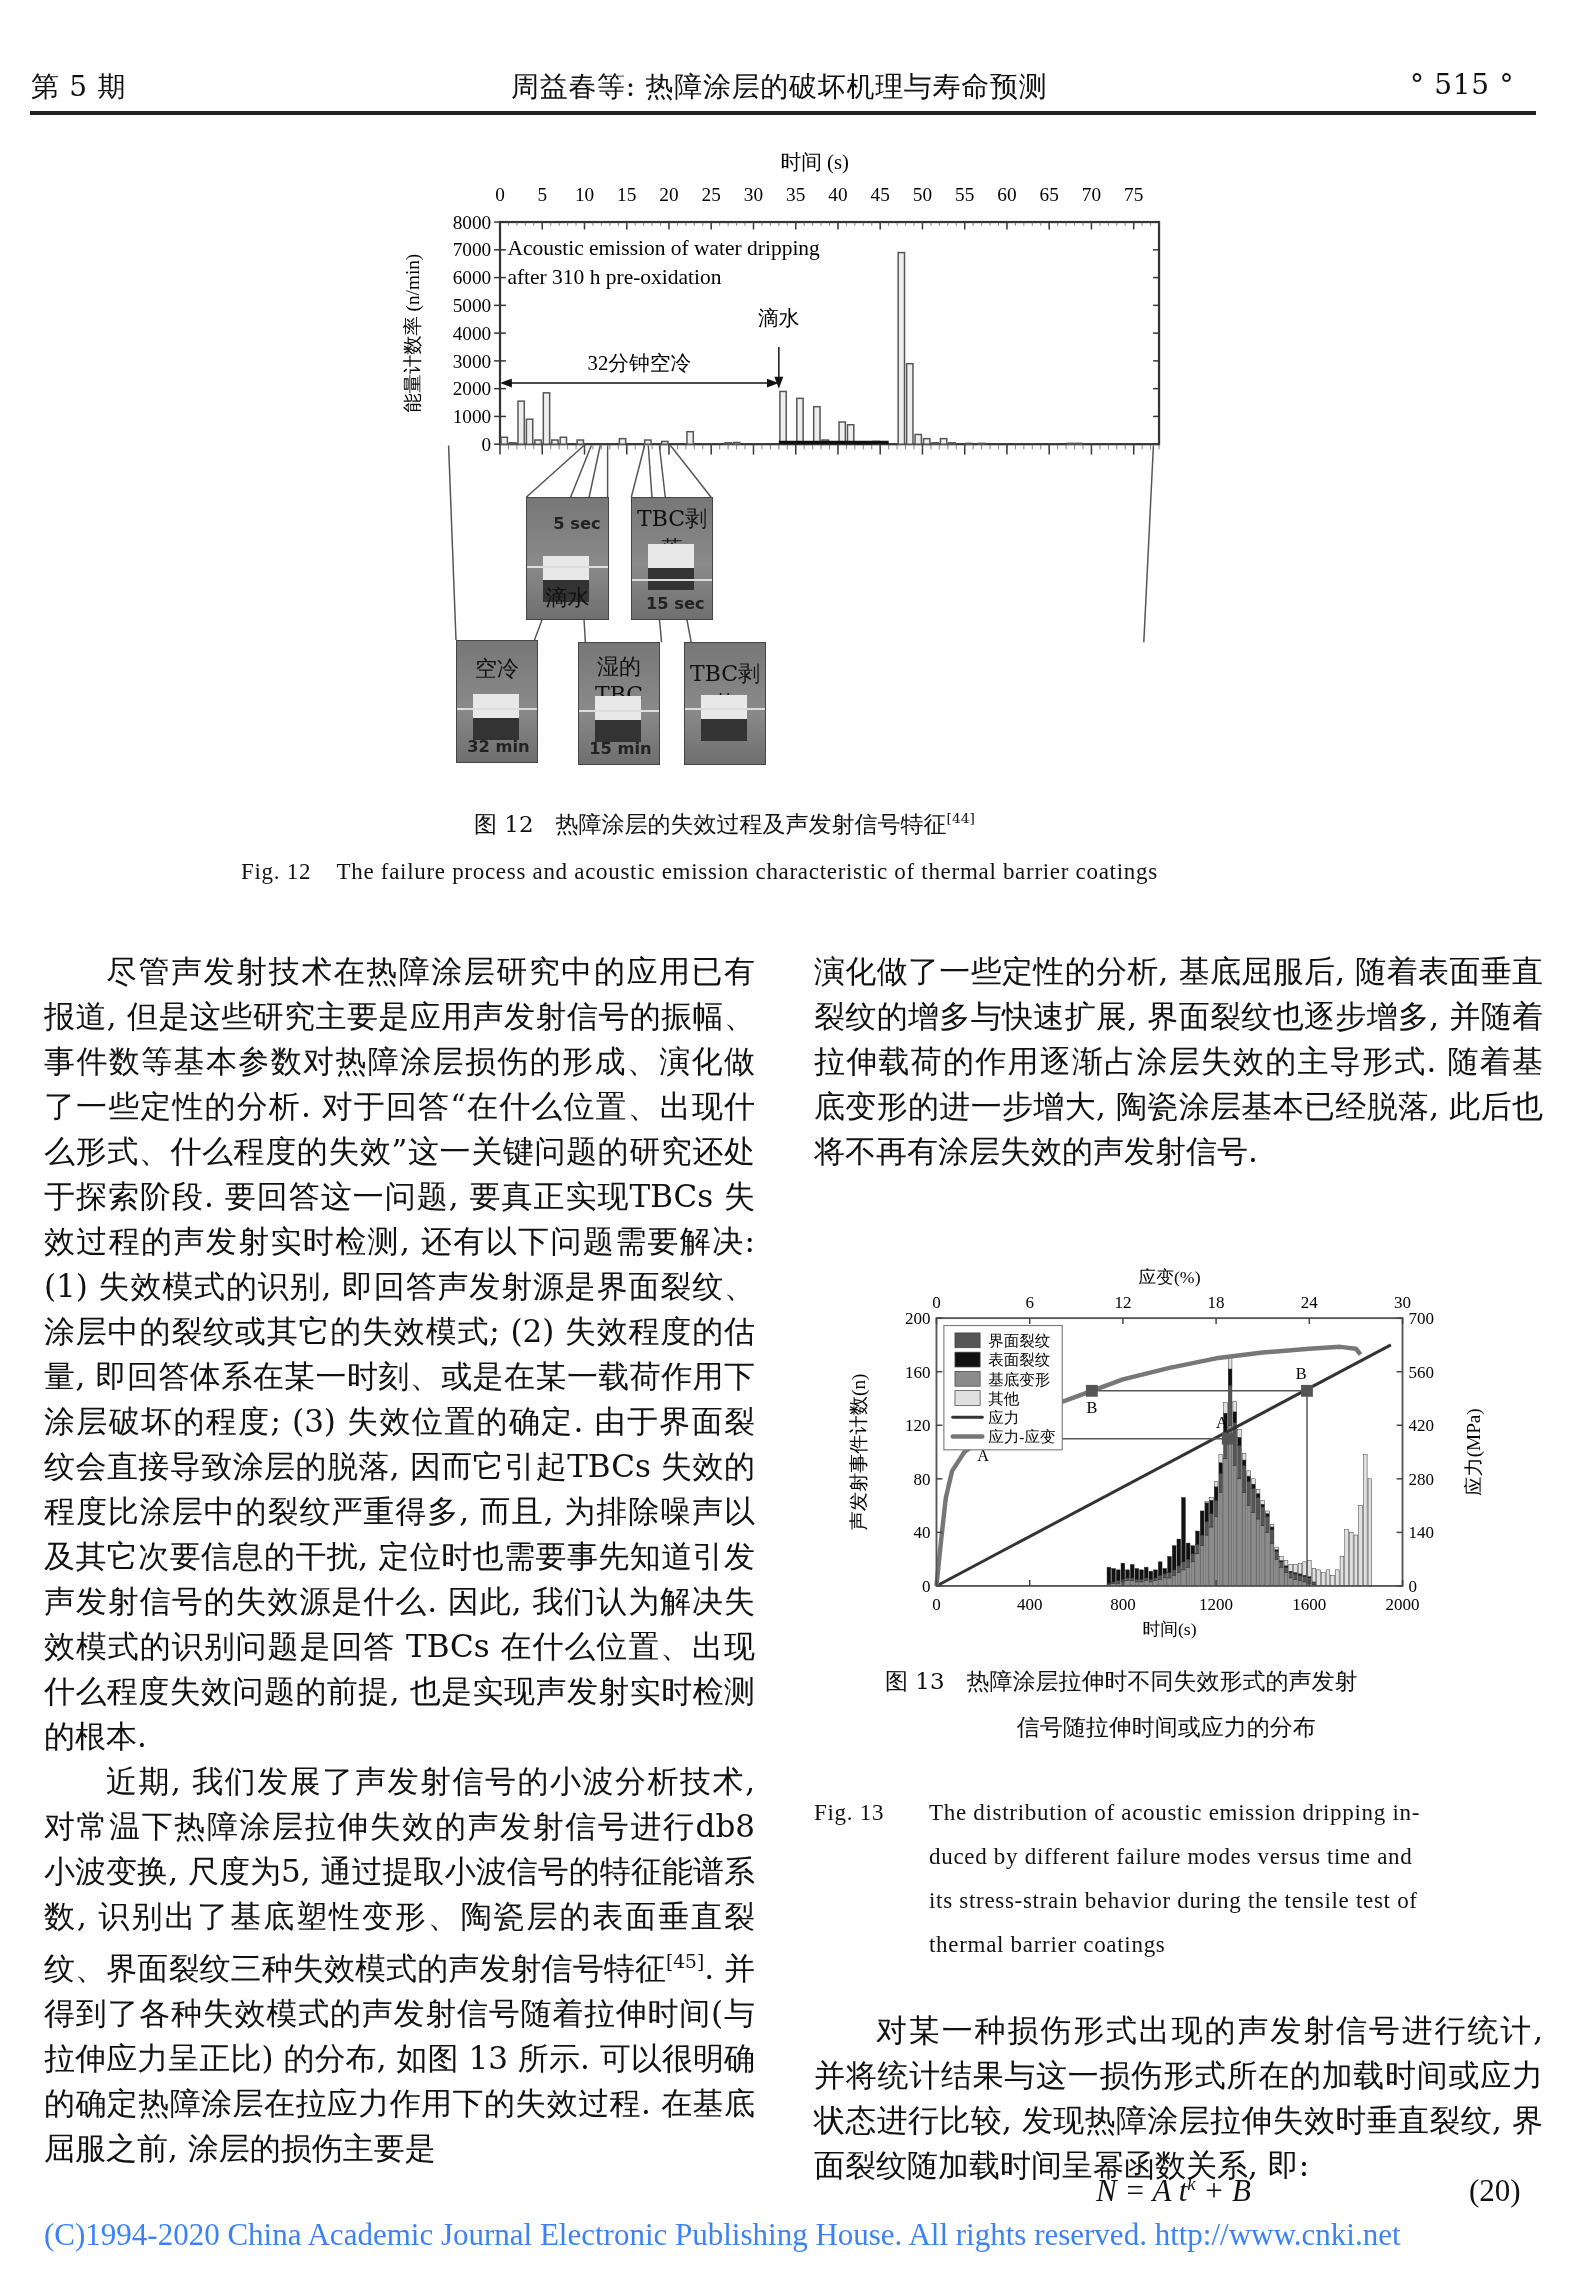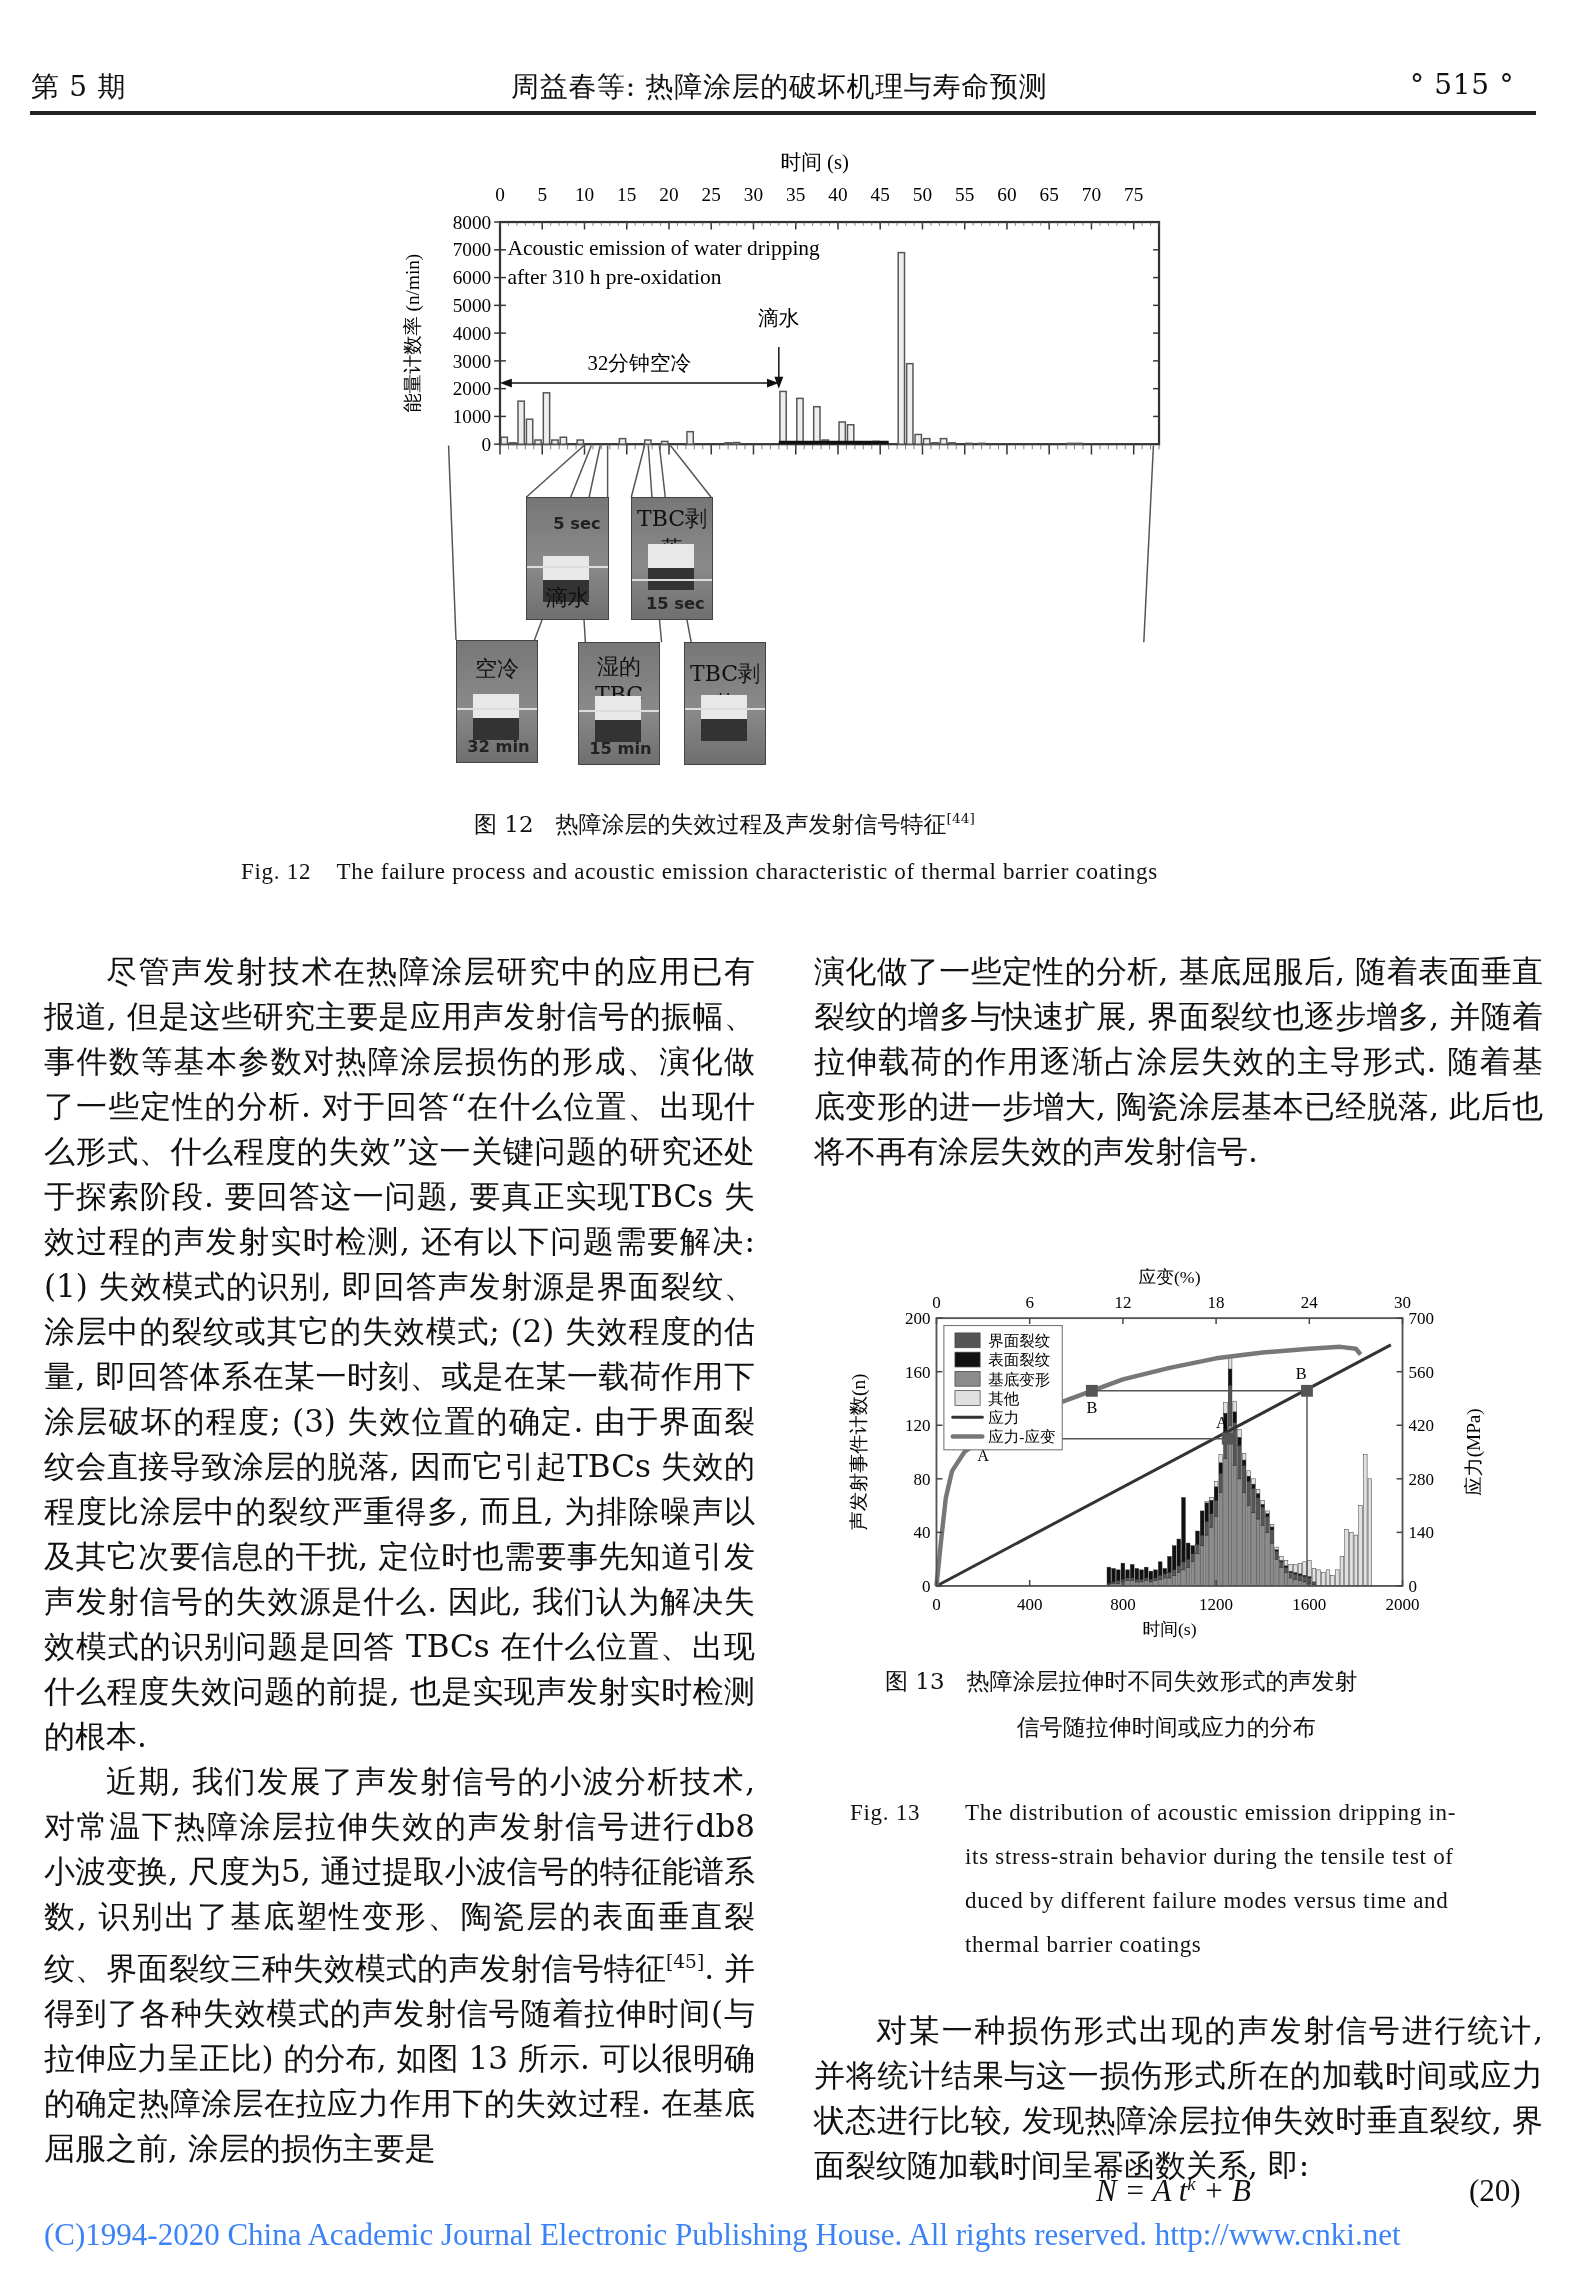--- a/index.html
+++ b/index.html
@@ -644,26 +644,26 @@
       <line x1="147" y1="280" x2="187" y2="280" stroke="#777777" stroke-width="6" stroke-linecap="round"></line>
       <text x="195" y="288" font-size="21" font-family="&quot;Liberation Serif&quot;,&quot;DejaVu Serif&quot;,serif">应力-应变</text>
     </g>
   </svg>
 
 <div class="abs caption-zh" style="left:885px;top:1658px;text-align:center;line-height:46px;">
   <div><span>图 13</span>&nbsp;&nbsp;&nbsp;<span>热障涂层拉伸时不同失效形式的声发射</span></div>
   <div style="padding-left:90px;">信号随拉伸时间或应力的分布</div>
 </div>
 <div class="abs caption-en" style="left:814px;top:1791px;width:725px;line-height:44px;">
-  <div style="display:flex;margin-left:36px;">
+  <div style="display:flex;">
     <div style="width:115px;flex:none;">Fig. 13</div>
     <div>
       <div>The distribution of acoustic emission dripping in-</div>
+      <div>duced by different failure modes versus time and</div>
       <div>its stress-strain behavior during the tensile test of</div>
-      <div>duced by different failure modes versus time and</div>
       <div>thermal barrier coatings</div>
     </div>
   </div>
 </div>
 
 <div class="col" style="left:814px;top:2008px;width:729px;">
   <p>对某一种损伤形式出现的声发射信号进行统计, 并将统计结果与这一损伤形式所在的加载时间或应力状态进行比较, 发现热障涂层拉伸失效时垂直裂纹, 界面裂纹随加载时间呈幂函数关系, 即:</p>
 </div>
 <div class="abs equation" style="left:1096px;top:2173px;">
   <span>N</span> =

